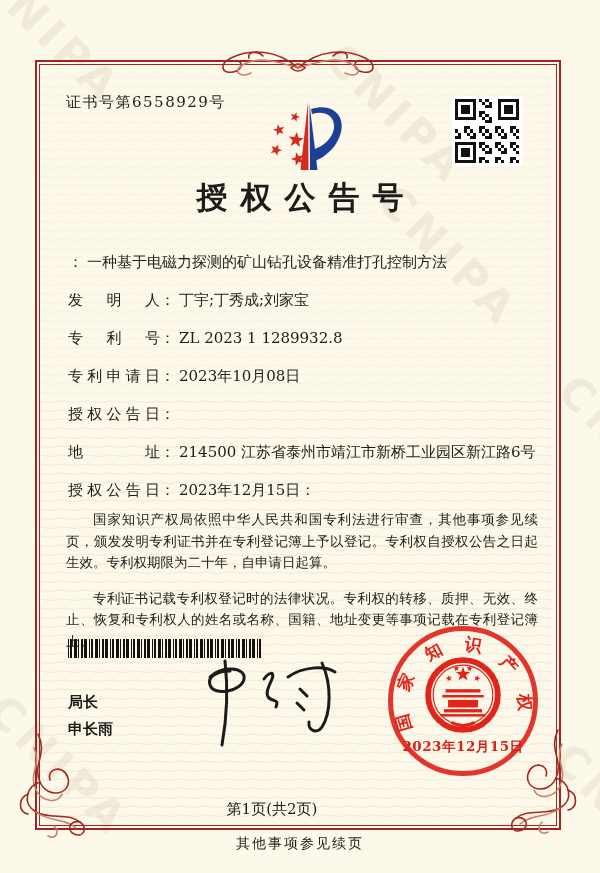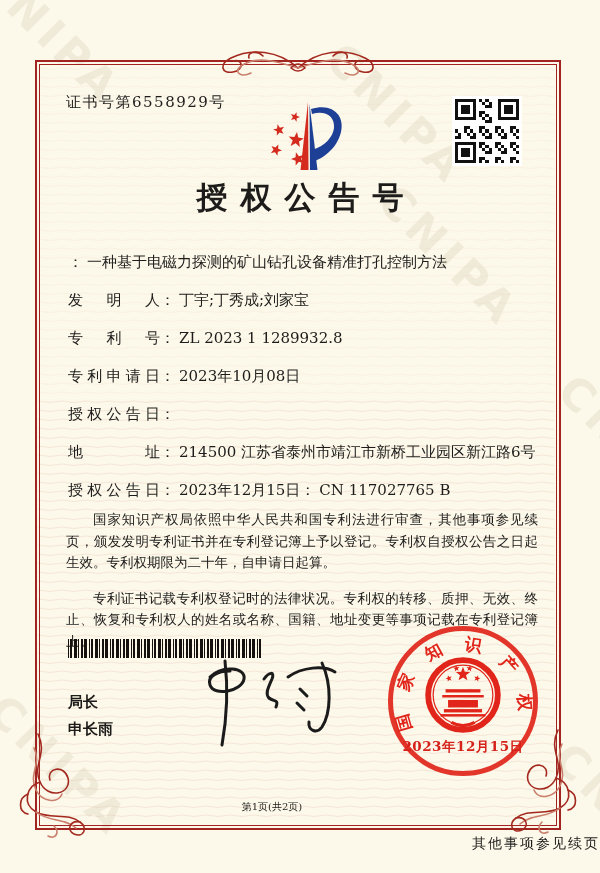--- a/index.html
+++ b/index.html
@@ -36,22 +36,22 @@
   #sig-block{left:68px;top:689px;font-family:Liberation Serif, serif;font-weight:600;font-size:15px;line-height:27px;}
   #sig-svg{left:172px;top:655px;}
   #sig-svg path{fill:none;stroke:#1b1b1b;stroke-width:3;stroke-linecap:round;}
   
   #seal{left:388px;top:626px;width:150px;height:150px;}
   #seal-ring{position:absolute;inset:0;border:5px solid #e1251a;border-radius:50%;opacity:.92;}
   #seal-arc{position:absolute;left:0;top:0;}
   #seal-date{position:absolute;left:0;bottom:20px;width:100%;text-align:center;font-size:13.5px;font-weight:bold;color:#d5221a;letter-spacing:.5px;}
   #emblem{position:absolute;left:33px;top:30px;}
   
-  #page-info{left:0;top:800px;width:544px;text-align:center;font-size:10px;}
-  #footer-note{left:0;top:835px;width:600px;text-align:right;font-size:14px;letter-spacing:2px;}
+  #page-info{left:0;top:800px;width:544px;text-align:center;font-size:15px;}
+  #footer-note{left:0;top:835px;width:600px;text-align:center;font-size:14px;letter-spacing:2px;}
   .flourish path{fill:none;stroke:#a3291f;stroke-width:1.6;stroke-linecap:round;}
   .flourish .lt{stroke:#c97f6c;}
 </style>
 </head>
 <body>
 
 <div id="page">
 
   <div class="wm" style="left:-38px;top:8px;">CNIPA</div>
   <div class="wm" style="left:308px;top:88px;">CNIPA</div>
@@ -322,21 +322,20 @@
     <div class="row">
       <span class="flabel">地址</span>
         <span class="colon">：</span>
         <span class="fvalue">214500 江苏省泰州市靖江市新桥工业园区新江路6号</span>
     </div>
     <div class="row">
       <span class="flabel">授权公告日</span>
         <span class="colon">：</span>
         <span class="fvalue">2023年12月15日</span>
         <span class="colon">：</span>
-        <span class="fvalue">CN 117027765 B</span>
     </div>
   </div>
 
   <div class="abs" id="legal">
     <p>国家知识产权局依照中华人民共和国专利法进行审查，其他事项参见续页，颁发发明专利证书并在专利登记簿上予以登记。专利权自授权公告之日起生效。专利权期限为二十年，自申请日起算。</p>
     <p>专利证书记载专利权登记时的法律状况。专利权的转移、质押、无效、终止、恢复和专利权人的姓名或名称、国籍、地址变更等事项记载在专利登记簿上。</p>
   </div>
 
   <div class="abs" id="barcode"><i style="width:1px;margin-right:1px"></i><i style="width:2px;margin-right:2px"></i><i style="width:3px;margin-right:1px"></i><i style="width:1px;margin-right:2px"></i><i style="width:2px;margin-right:1px"></i><i style="width:3px;margin-right:2px"></i><i style="width:1px;margin-right:1px"></i><i style="width:2px;margin-right:2px"></i><i style="width:3px;margin-right:1px"></i><i style="width:1px;margin-right:2px"></i><i style="width:2px;margin-right:1px"></i><i style="width:3px;margin-right:2px"></i><i style="width:1px;margin-right:1px"></i><i style="width:2px;margin-right:2px"></i><i style="width:3px;margin-right:1px"></i><i style="width:1px;margin-right:2px"></i><i style="width:2px;margin-right:1px"></i><i style="width:3px;margin-right:2px"></i><i style="width:1px;margin-right:1px"></i><i style="width:2px;margin-right:2px"></i><i style="width:3px;margin-right:1px"></i><i style="width:1px;margin-right:2px"></i><i style="width:2px;margin-right:1px"></i><i style="width:3px;margin-right:2px"></i><i style="width:1px;margin-right:1px"></i><i style="width:2px;margin-right:2px"></i><i style="width:3px;margin-right:1px"></i><i style="width:1px;margin-right:2px"></i><i style="width:2px;margin-right:1px"></i><i style="width:3px;margin-right:2px"></i><i style="width:1px;margin-right:1px"></i><i style="width:2px;margin-right:2px"></i><i style="width:3px;margin-right:1px"></i><i style="width:1px;margin-right:2px"></i><i style="width:2px;margin-right:1px"></i><i style="width:3px;margin-right:2px"></i><i style="width:1px;margin-right:1px"></i><i style="width:2px;margin-right:2px"></i><i style="width:3px;margin-right:1px"></i><i style="width:1px;margin-right:2px"></i><i style="width:2px;margin-right:1px"></i><i style="width:3px;margin-right:2px"></i><i style="width:1px;margin-right:1px"></i><i style="width:2px;margin-right:2px"></i><i style="width:3px;margin-right:1px"></i><i style="width:1px;margin-right:2px"></i><i style="width:2px;margin-right:1px"></i><i style="width:3px;margin-right:2px"></i><i style="width:1px;margin-right:1px"></i><i style="width:2px;margin-right:2px"></i><i style="width:3px;margin-right:1px"></i><i style="width:1px;margin-right:2px"></i><i style="width:2px;margin-right:1px"></i><i style="width:3px;margin-right:2px"></i><i style="width:1px;margin-right:1px"></i><i style="width:2px;margin-right:2px"></i></div>
 

